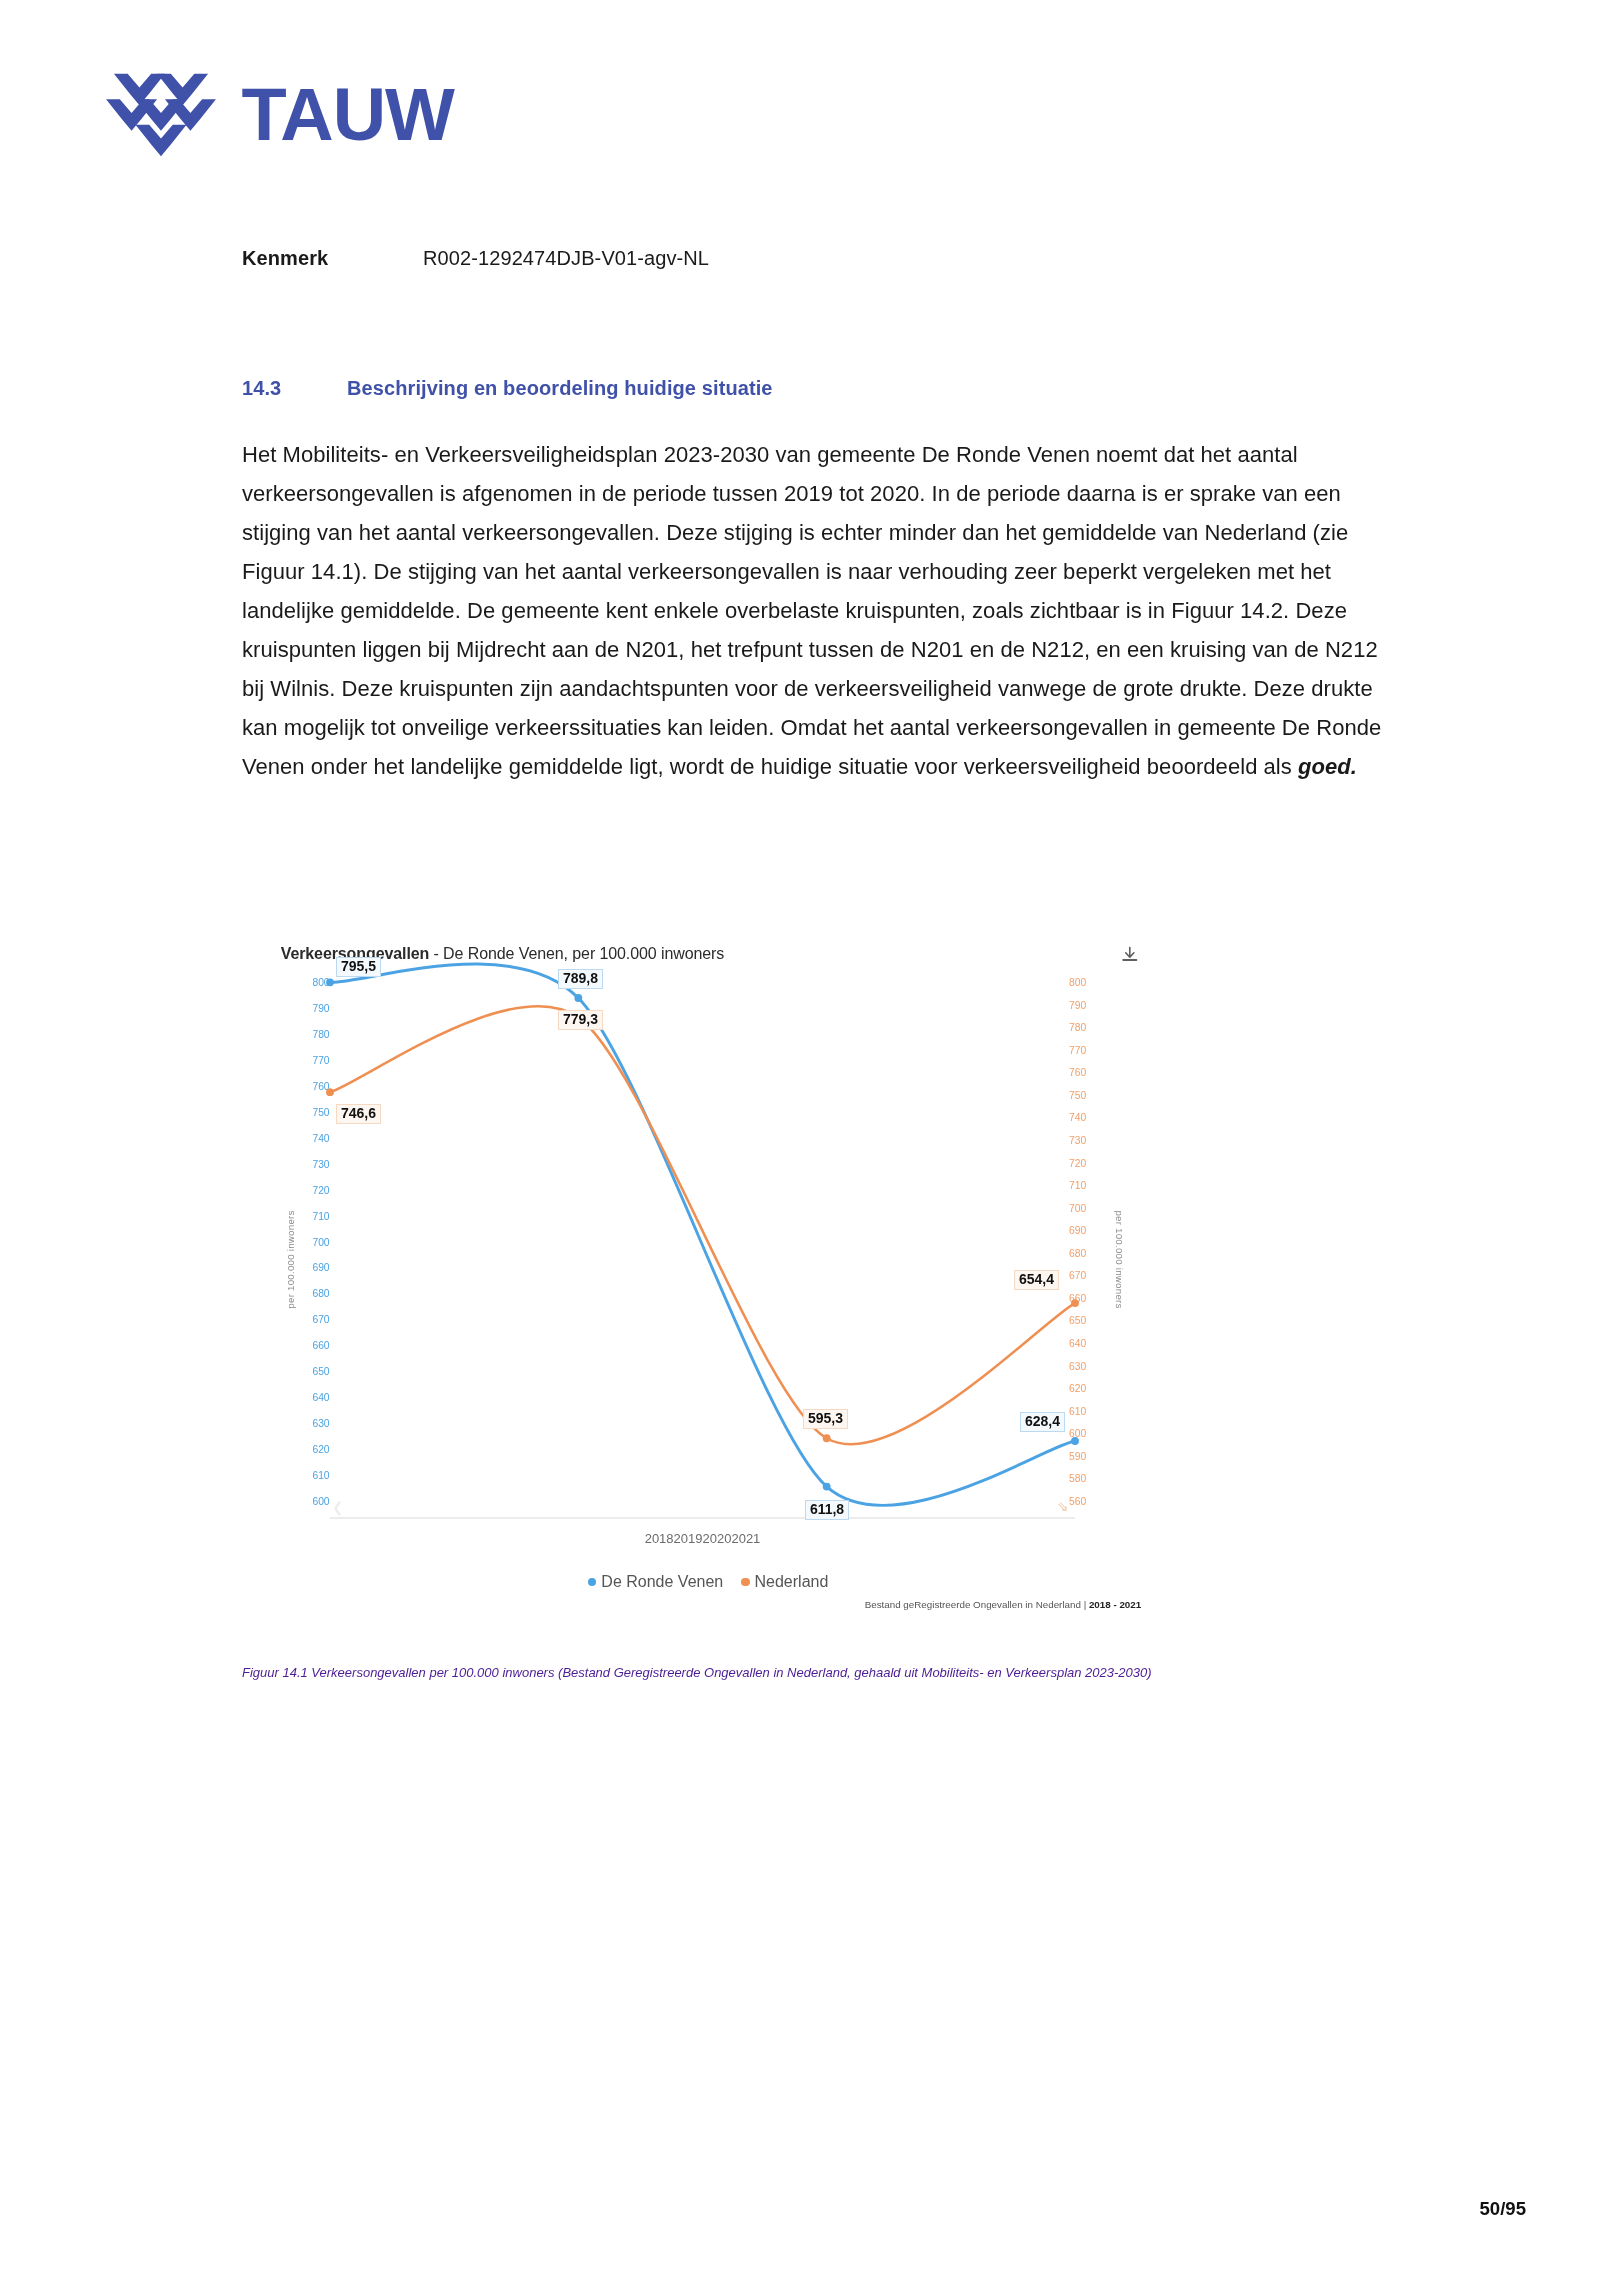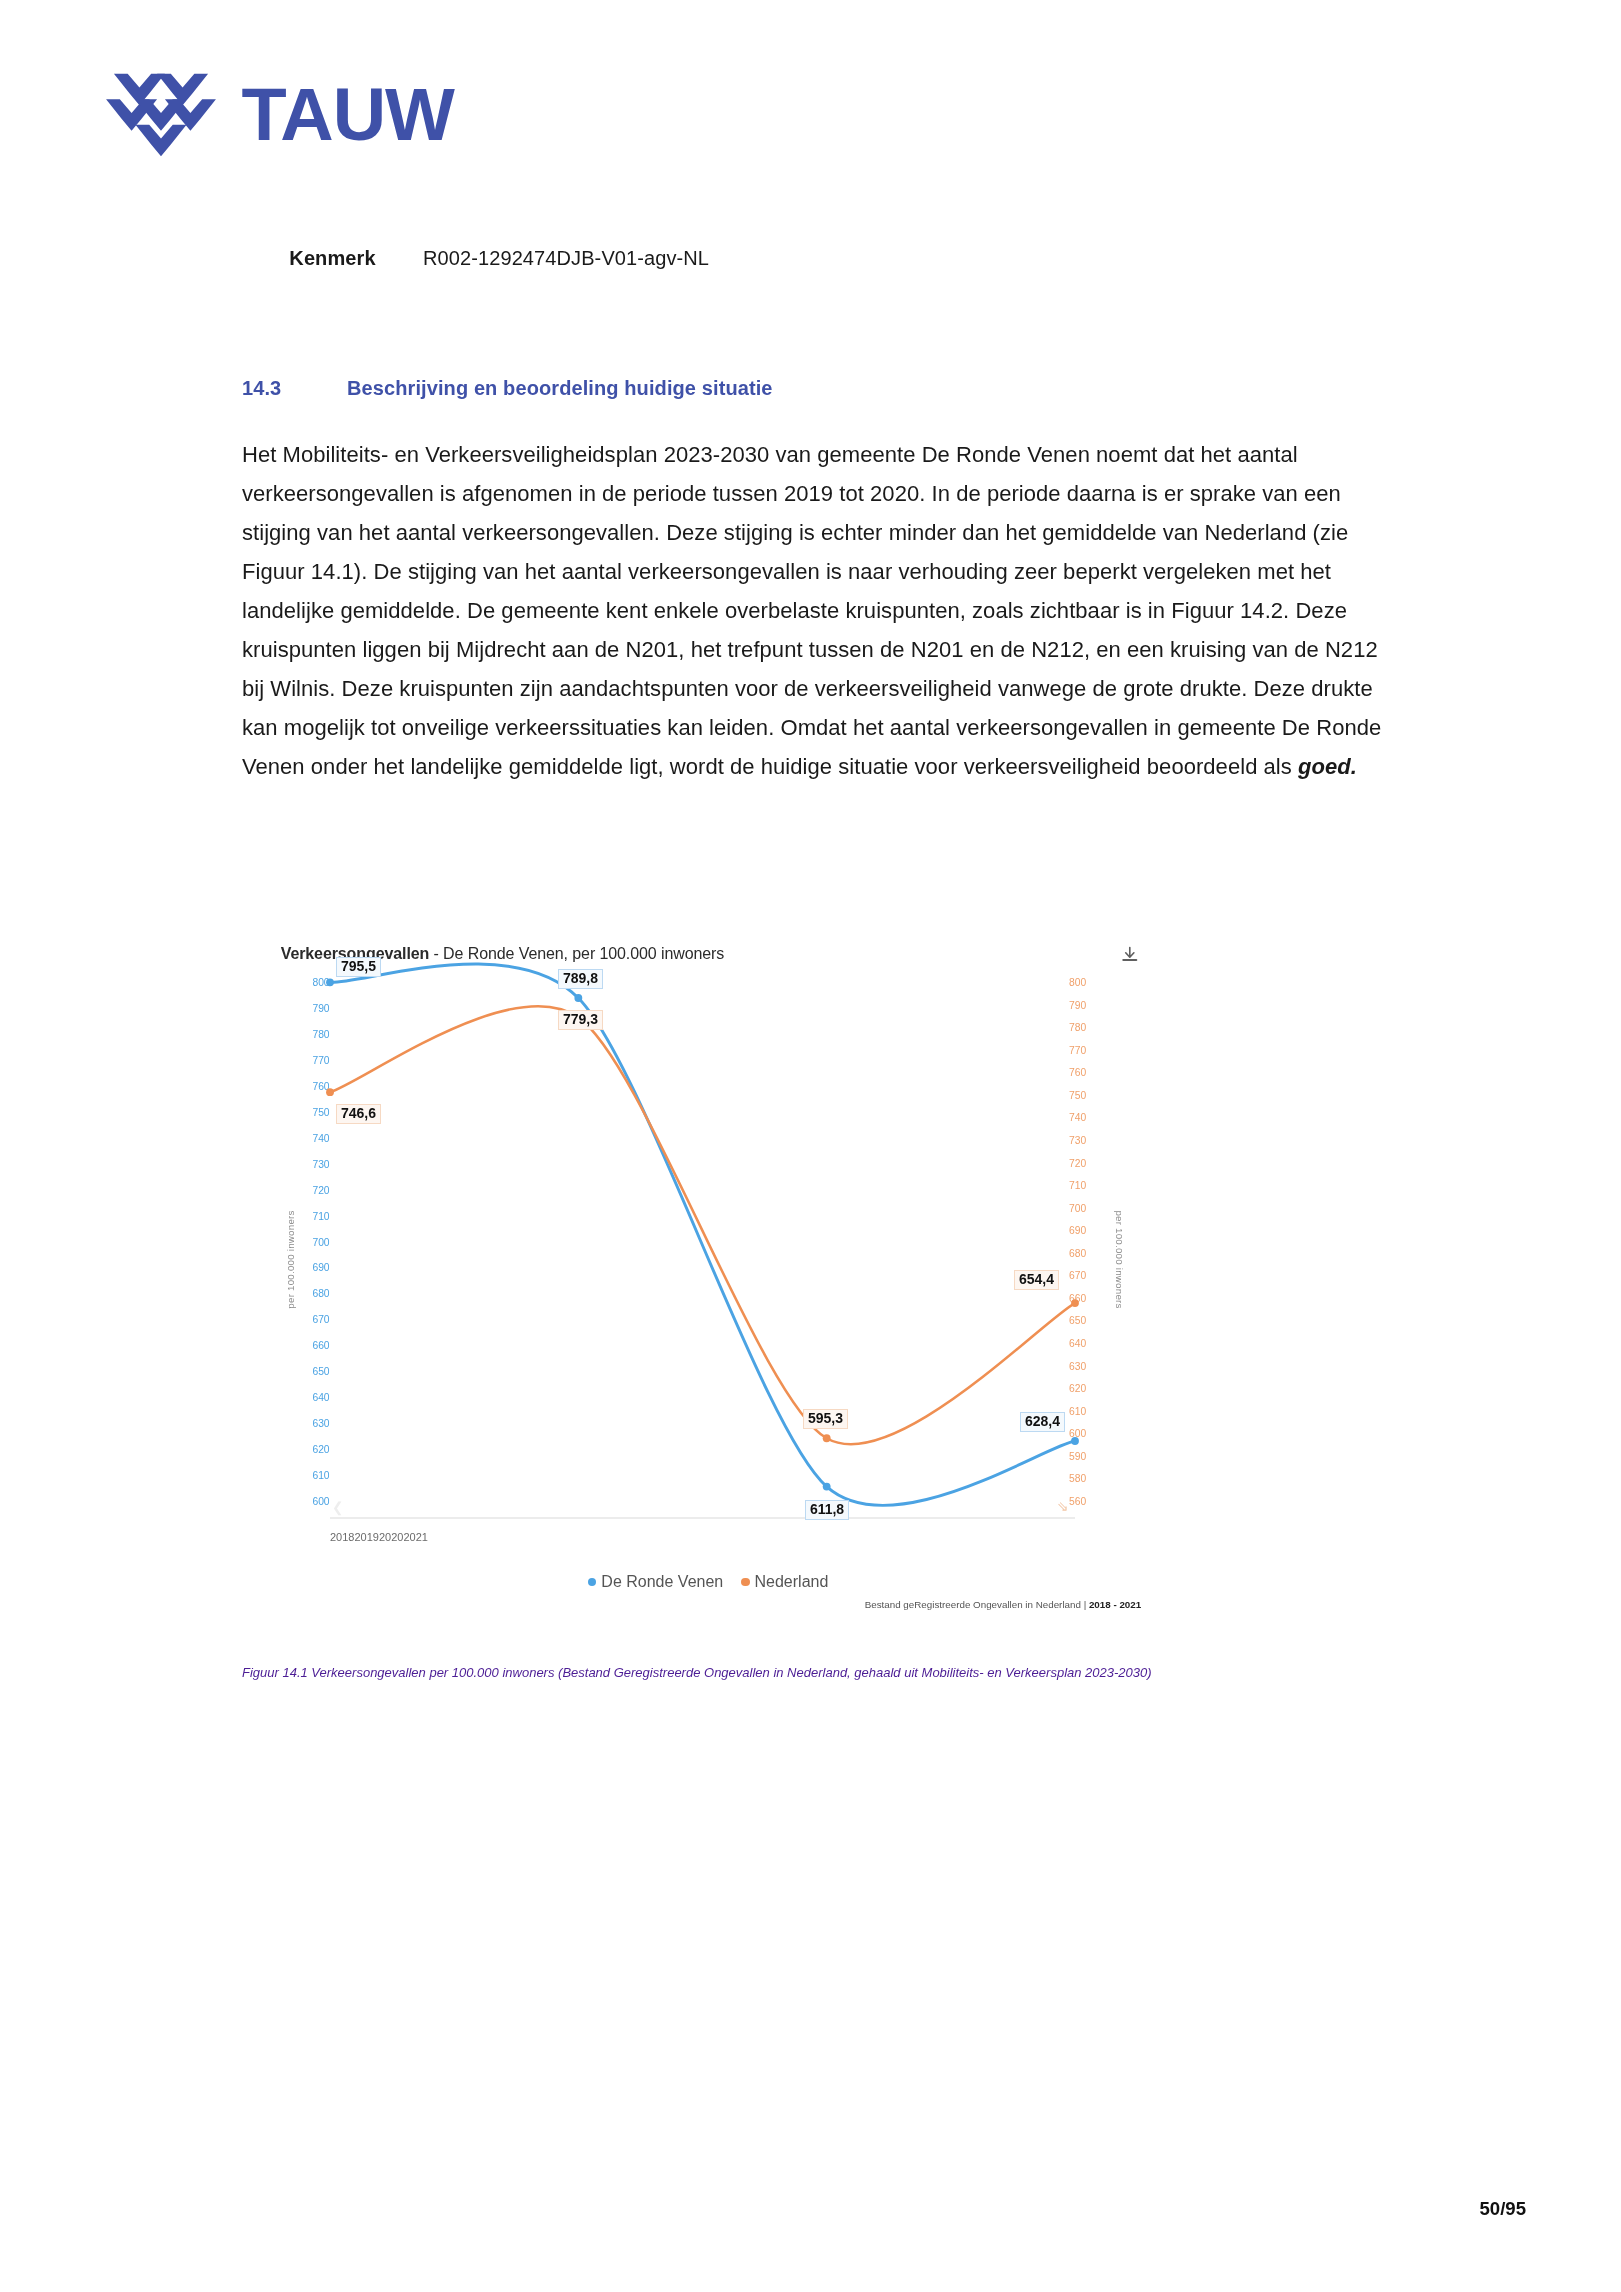--- a/index.html
+++ b/index.html
@@ -36,21 +36,21 @@
   }
 
   
   #kenmerk-row {
     position: absolute;
     left: 242px;
     top: 247px;
     font-size: 20px;
     display: flex;
   }
-  #kenmerk-label { font-weight: 700; width: 181px; letter-spacing: 0.1px; text-align: center; }
+  #kenmerk-label { font-weight: 700; width: 181px; letter-spacing: 0.1px; }
   #kenmerk-value { font-weight: 400; letter-spacing: 0.1px; }
 
   
   #section-heading {
     position: absolute;
     left: 242px;
     top: 377px;
     display: flex;
     color: #3f51a8;
     font-size: 20px;
@@ -157,22 +157,22 @@
   }
   .value-label.blue { border: 1px solid #bcd9f2; background: #f4f9fd; }
   .value-label.orange { border: 1px solid #f6d9c3; background: #fdf6f1; }
 
   #x-axis-labels {
     position: absolute;
     left: 63px;
     top: 600px;
     width: 745px;
     display: flex;
-    justify-content: flex-start;
-    font-size: 11px;
+    justify-content: center;
+    font-size: 13px;
     color: #6b6b6b;
   }
   #chart-legend {
     position: absolute;
     left: 0;
     top: 642px;
     width: 882px;
     display: flex;
     justify-content: center;
     gap: 17.6px;

